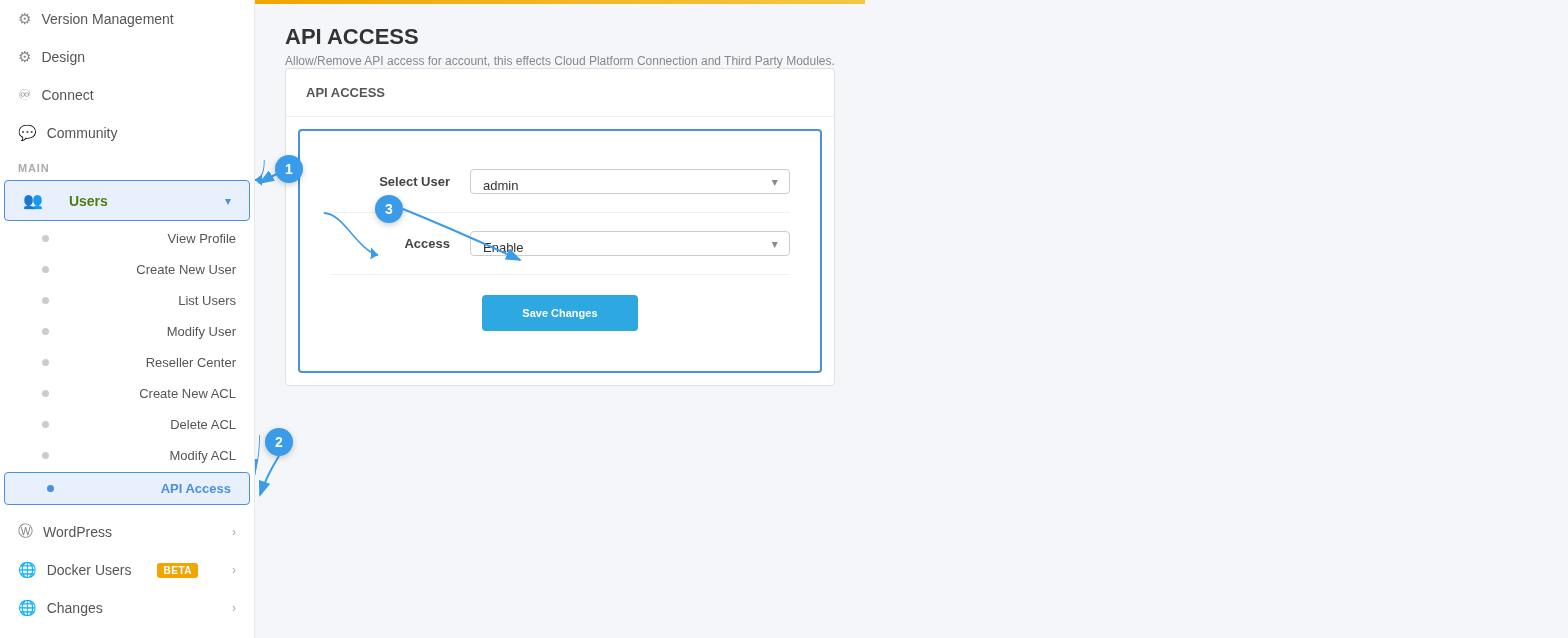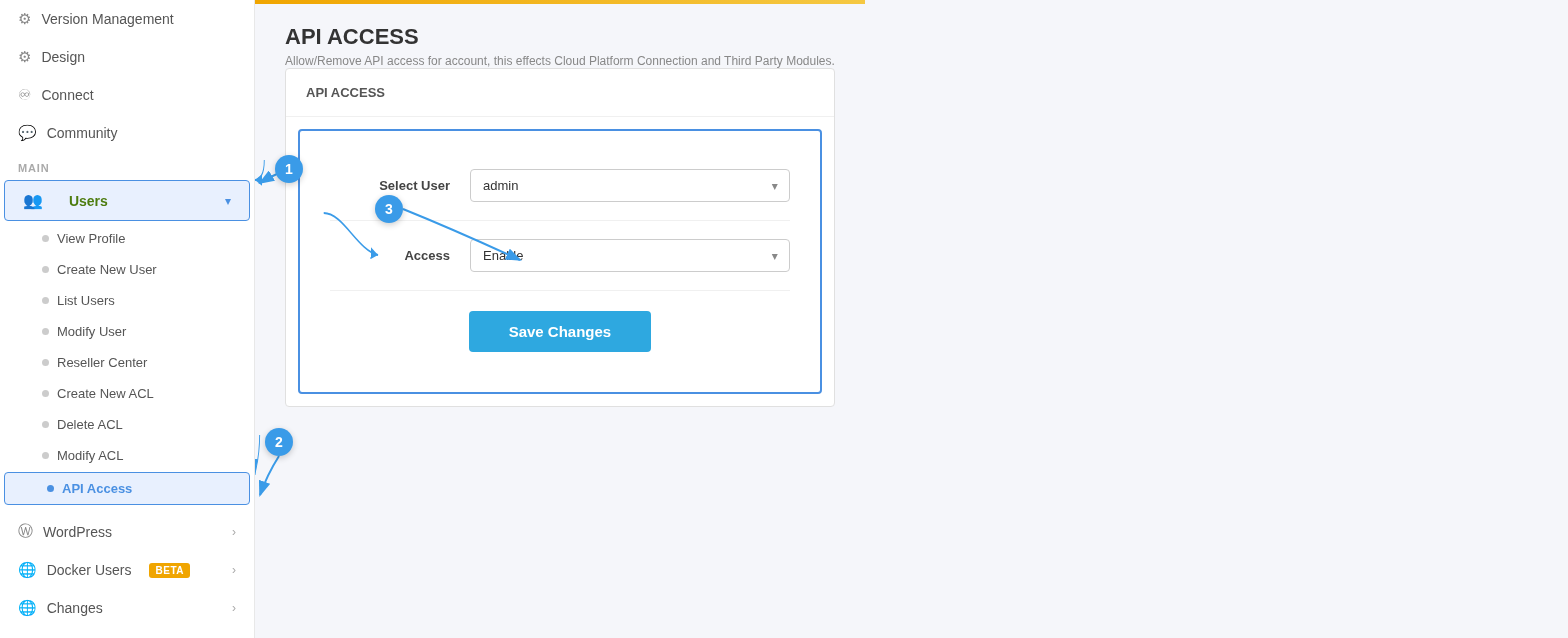--- a/index.html
+++ b/index.html
@@ -37,20 +37,21 @@
     }
     .sidebar-sub-item {
       display: flex;
       align-items: center;
       padding: 8px 18px 8px 42px;
       cursor: pointer;
       color: #555;
       font-size: 13px;
       gap: 8px;
       transition: background 0.15s;
+      justify-content: space-between;
     }
     .sidebar-sub-item.active { color: #4a90e2; font-weight: 600; }
     .sidebar-sub-item .dot {
       width: 7px; height: 7px;
       border-radius: 50%;
       background: #ccc;
       flex-shrink: 0;
     }
     .sidebar-sub-item.active .dot { background: #4a90e2; }
     .sidebar-item-with-arrow {
@@ -143,42 +144,42 @@
       position: absolute;
       right: 12px;
       top: 50%;
       transform: translateY(-50%);
       color: #888;
       pointer-events: none;
       font-size: 12px;
     }
     .select-wrapper select {
       width: 100%;
-      padding: 8px 30px 8px 12px;
+      padding: 8px 30px 0 12px;
       border: 1px solid #ccc;
       border-radius: 4px;
       font-size: 13px;
       color: #333;
       background: #fff;
       appearance: none;
       -webkit-appearance: none;
       cursor: pointer;
     }
     .form-actions {
       display: flex;
       justify-content: center;
       padding: 20px 0 10px 0;
     }
     .btn-save {
       background: #2ea8e0;
       color: #fff;
       border: none;
       padding: 12px 40px;
       border-radius: 4px;
-      font-size: 15px;
+      font-size: 11px;
       font-weight: 600;
       cursor: pointer;
       transition: background 0.15s;
     }
 
     
     .annotation {
       position: absolute;
       width: 28px;
       height: 28px;
@@ -296,21 +297,21 @@
 
     <div class="sidebar-item" style="margin-top:6px;">
       <span class="icon">Ⓦ</span>
       <span>WordPress</span>
       <span style="margin-left:auto; color:#aaa; font-size:12px;">›</span>
     </div>
 
     <div class="sidebar-item">
       <span class="icon">🌐</span>
       <span>Docker Users</span>
-      <span class="badge" style="margin-left:8px;">BETA</span>
+      <span class="badge" style="margin-left:16px;">BETA</span>
       <span style="margin-left:auto; color:#aaa; font-size:12px;">›</span>
     </div>
 
     <div class="sidebar-item">
       <span class="icon">🌐</span>
       <span>Changes</span>
       <span style="margin-left:auto; color:#aaa; font-size:12px;">›</span>
     </div>
   </div>
 

